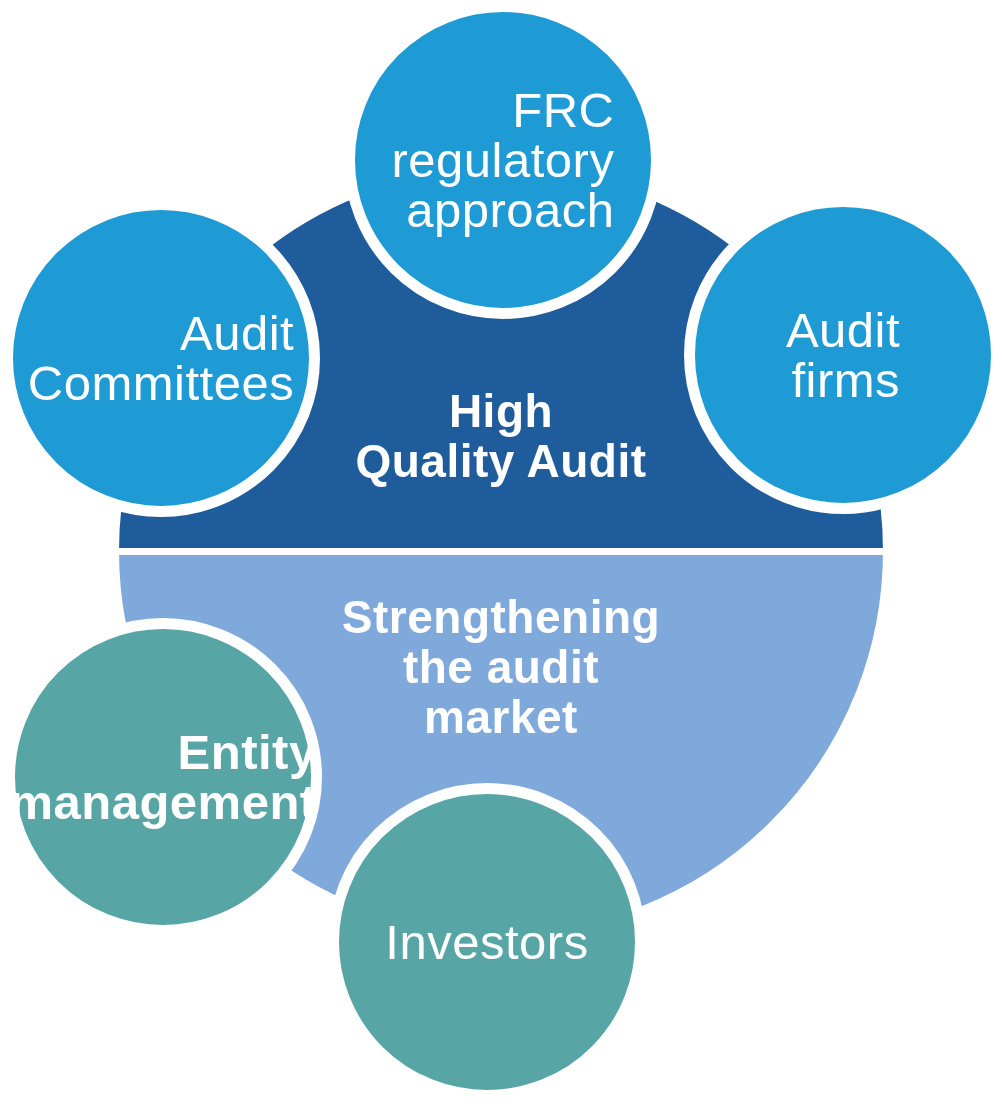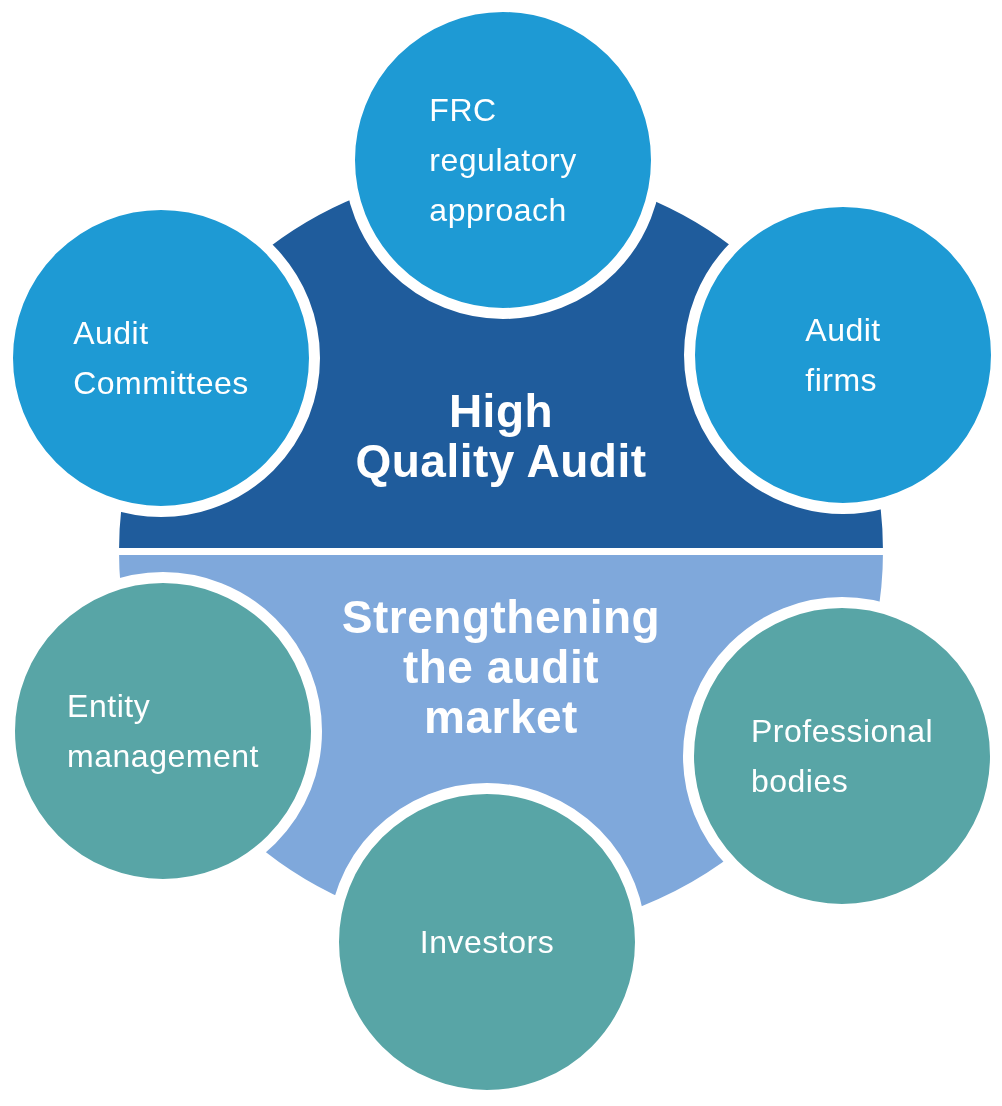--- a/index.html
+++ b/index.html
@@ -56,34 +56,34 @@
   .sat {
     position: absolute;
     width: 318px;
     height: 318px;
     box-sizing: border-box;
     border: 11px solid var(--ring);
     border-radius: 50%;
     display: flex;
     align-items: center;
     justify-content: center;
-    text-align: left;
+    text-align: right;
     color: var(--text);
-    font-size: 32px;
+    font-size: 49px;
     line-height: 50px;
     letter-spacing: 0.5px;
     white-space: pre-line;
   }
   .sat-blue { background: var(--circle_blue); }
   .sat-teal { background: var(--circle_teal); }
 
   .sat-top         { left: 344px; top: 1px;   }
   .sat-upper-left  { left: 2px;   top: 199px; }
   .sat-upper-right { left: 684px; top: 196px; }
-  .sat-lower-left  { left: 4px;   top: 572px; }
+  .sat-lower-left  { left: 4px;   top: 618px; font-weight: bold; }
   .sat-lower-right { left: 683px; top: 597px; }
   .sat-bottom      { left: 328px; top: 783px; }
 </style>
 </head>
 <body>
 
 <div class="stage">
 
   <div class="center-circle"></div>
 
@@ -108,22 +108,18 @@
   <div class="sat sat-blue sat-upper-right">
     <span>Audit
 firms</span>
   </div>
 
   <div class="sat sat-teal sat-lower-left">
     <span>Entity
 management</span>
   </div>
 
-  <div class="sat sat-teal sat-lower-right">
-    <span>Professional
-bodies</span>
-  </div>
 
   <div class="sat sat-teal sat-bottom">
     <span>Investors</span>
   </div>
 
 </div>
 
 </body></html>

